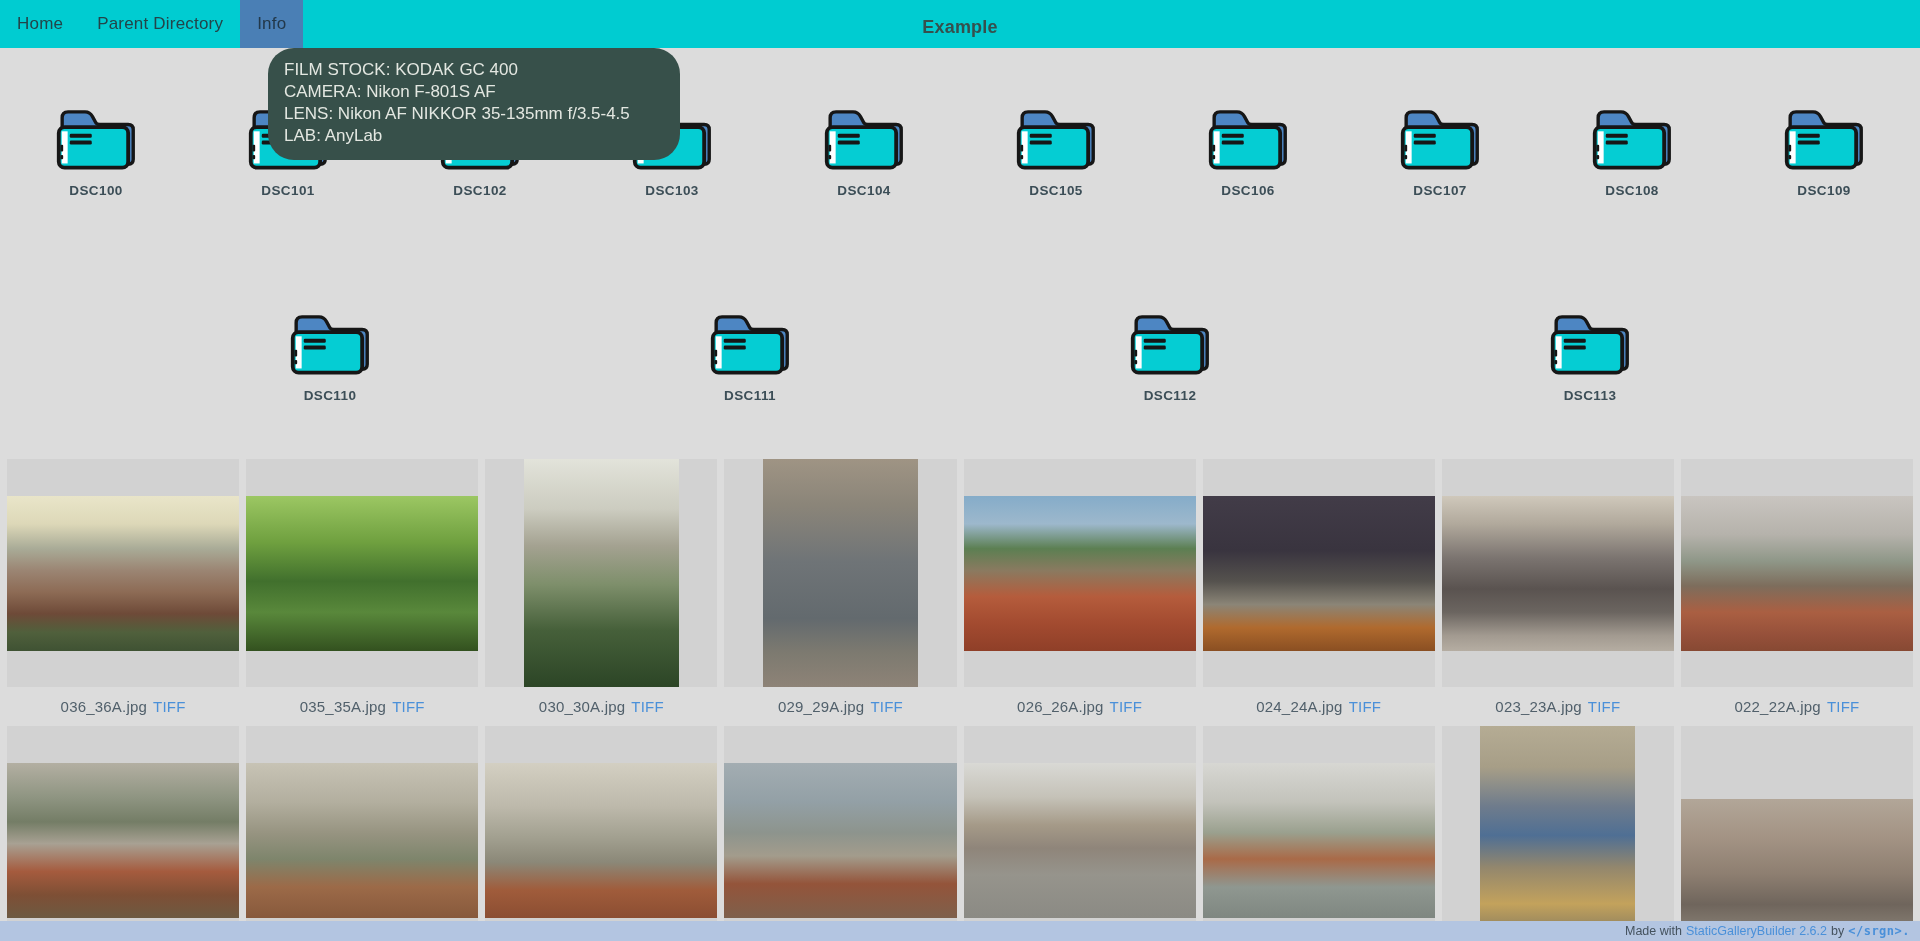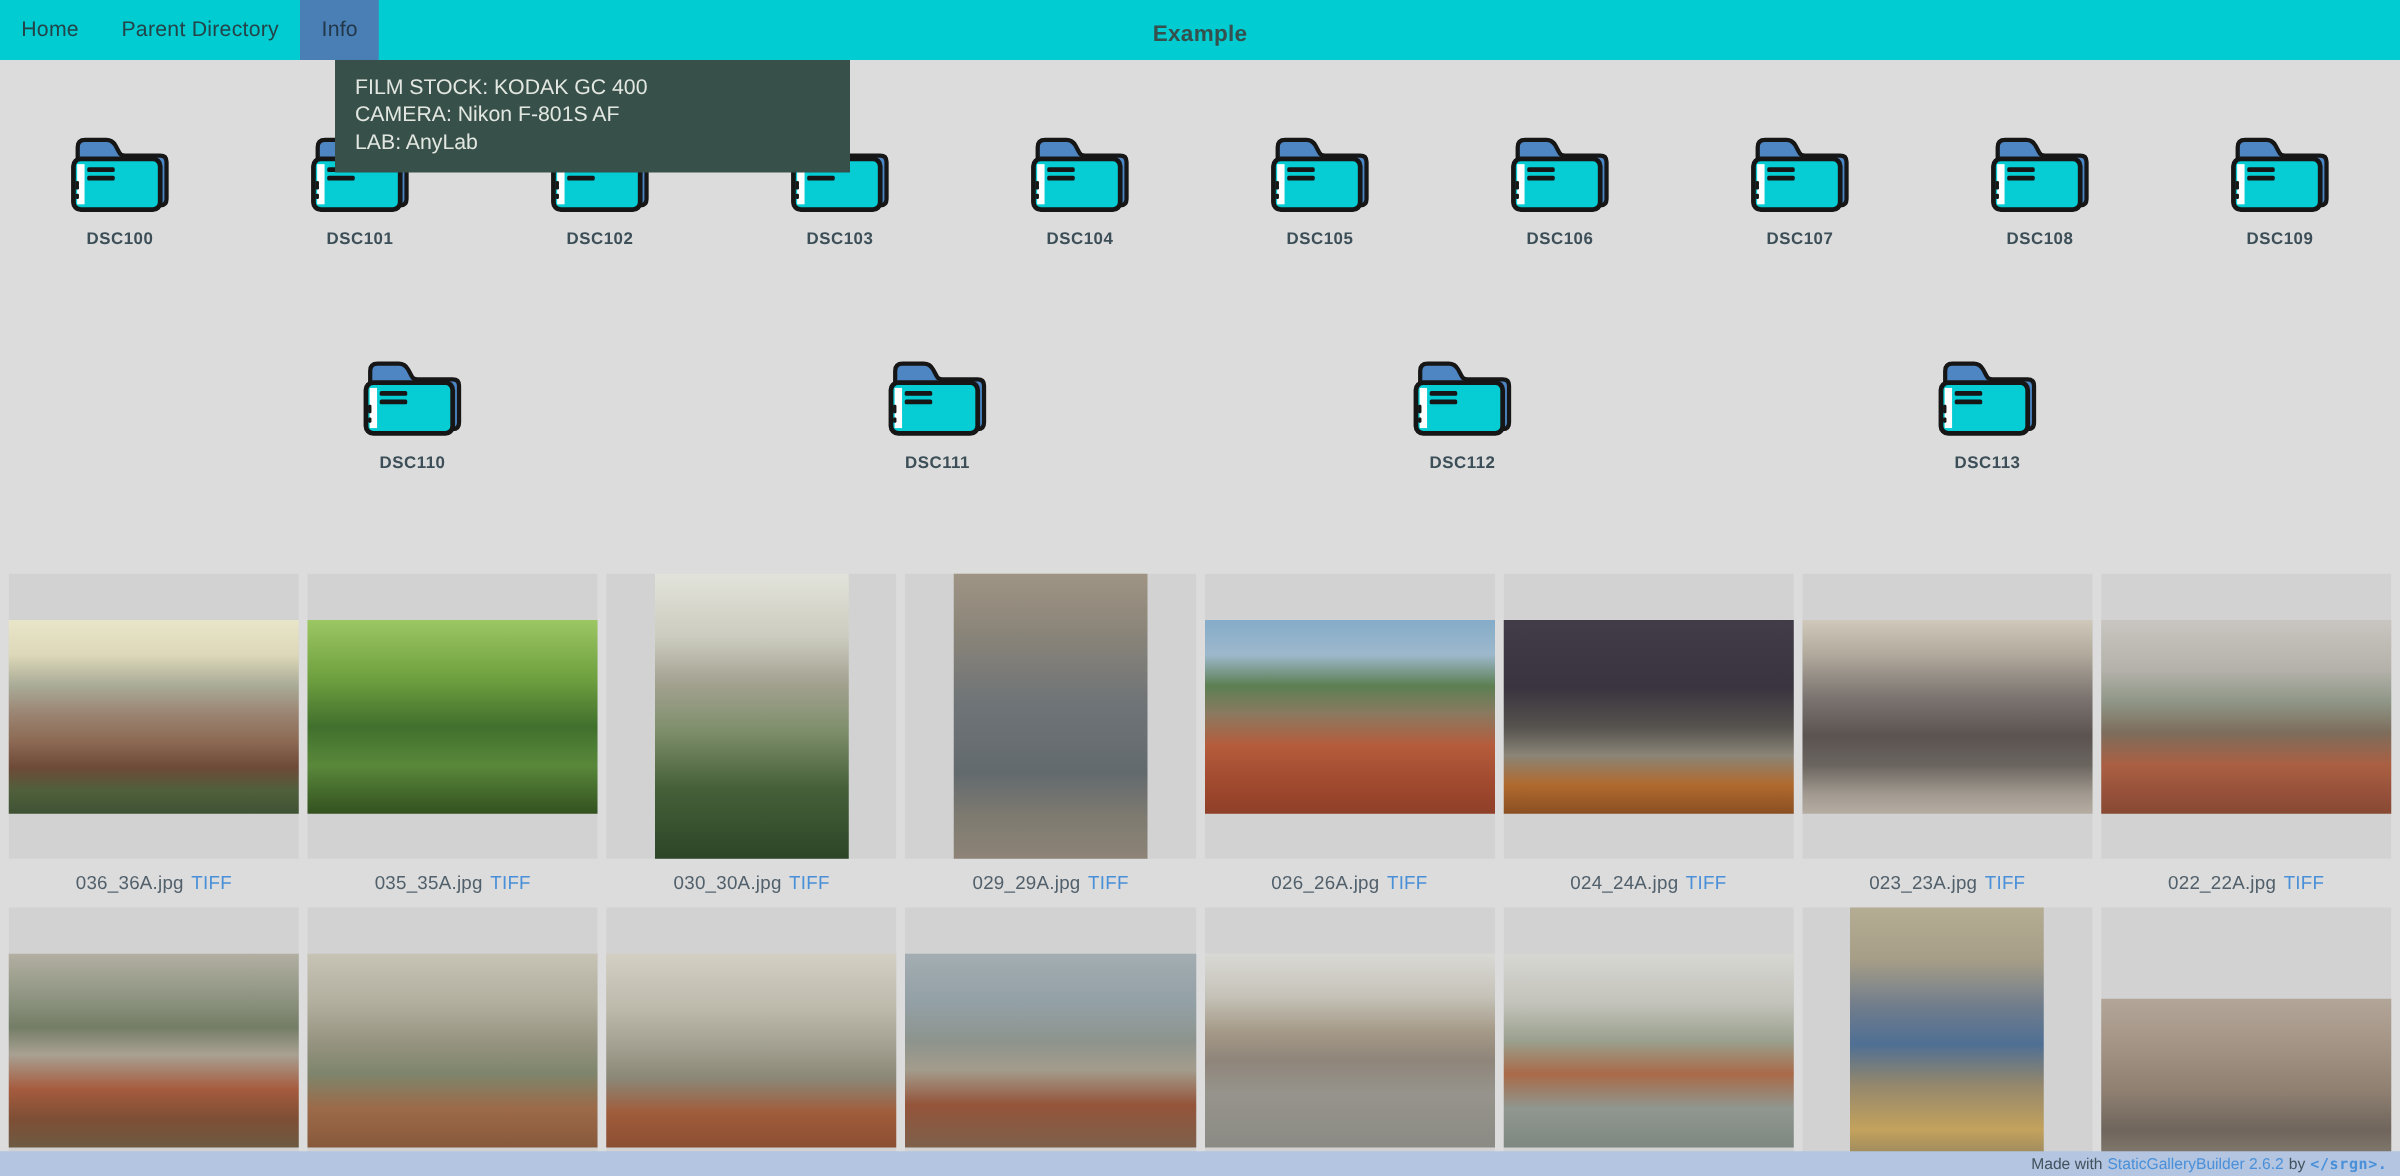--- a/index.html
+++ b/index.html
@@ -25,28 +25,28 @@
   .page-title {
     position: absolute; left: 50%; top: 0; height: 54px; transform: translateX(-50%);
     display: flex; align-items: center; font-weight: bold; font-size: 18px;
     color: var(--title-text); letter-spacing: .2px;
   }
 
   
   .tooltip {
     position: absolute; top: 48px; left: 268px; width: 412px;
     background: var(--tooltip-bg); color: var(--tooltip-text);
-    padding: 11px 16px 13px 16px; z-index: 50;
+    padding: 11px 16px 13px 16px; z-index: 50; border-radius: 26px;
   }
   .tip-line { font-size: 17px; line-height: 22px; white-space: nowrap; }
 
   
   .folder-row { position: absolute; left: 0; width: 1920px; display: flex; z-index: 10; }
   #folder-row-1 { top: 105px; }
-  #folder-row-2 { top: 284px; justify-content: center; }
+  #folder-row-2 { top: 310px; justify-content: center; }
   #folder-row-1 .folder { width: 192px; }
   #folder-row-2 .folder { width: 420px; }
   .folder { display: flex; flex-direction: column; align-items: center; cursor: pointer; }
   .folder-svg { width: 88px; height: 67px; display: block; }
   .f-back  { fill: var(--folder-blue); stroke: var(--outline); stroke-width: 4; }
   .f-front { fill: var(--folder-cyan); stroke: var(--outline); stroke-width: 4.5; }
   .f-white { fill: #ffffff; }
   .f-dark  { fill: var(--outline); }
   .folder-label {
     margin-top: 11px; font-size: 13.5px; font-weight: bold;
@@ -94,20 +94,21 @@
       <div class="nav-item">Home</div>
       <div class="nav-item">Parent Directory</div>
       <div class="nav-item active">Info</div>
     </div>
   <div class="page-title">Example</div>
 </div>
 
 <div class="tooltip" id="info-tooltip">
     <div class="tip-line">FILM STOCK: KODAK GC 400</div>
     <div class="tip-line">CAMERA: Nikon F-801S AF</div>
+    <div class="tip-line">LENS: Nikon AF NIKKOR 35-135mm f/3.5-4.5</div>
     <div class="tip-line">LAB: AnyLab</div>
   </div>
 
 <div class="folder-row" id="folder-row-1">
   <div class="folder">
     <svg class="folder-svg" viewBox="0 0 104 79">
       <path class="f-back" d="M12 15 C12 10.5 14.5 8 19 8 L39 8 C43.5 8 46 10 47.8 13.5 L51 19.5 C52 21.8 54 23 56.5 23 L90 23 C93.8 23 96 25.2 96 29 L96 64 C96 68 93.8 70 90 70 L18 70 C14 70 12 68 12 64 Z"></path>
       <rect class="f-front" x="8" y="26" width="82" height="48" rx="7"></rect>
       <rect class="f-white" x="11.5" y="31" width="7" height="38"></rect>
       <rect class="f-dark" x="10" y="47" width="3.2" height="8" rx="1.2"></rect>

